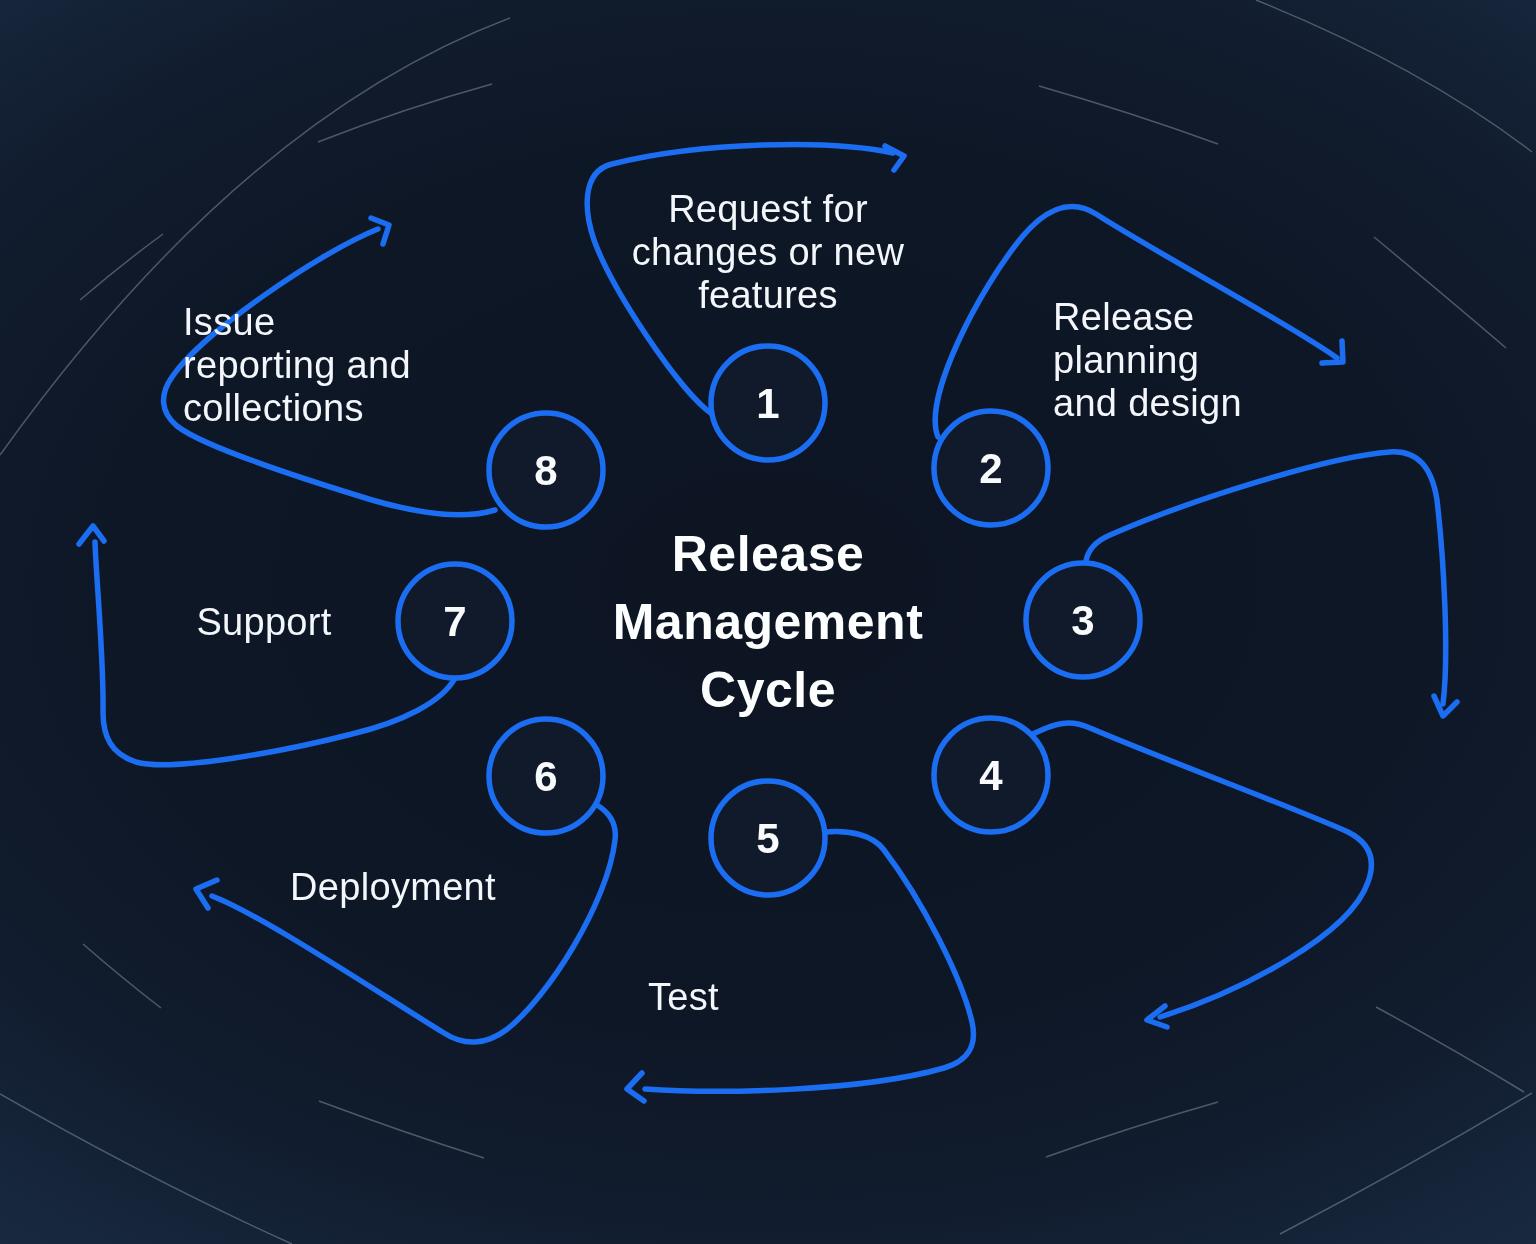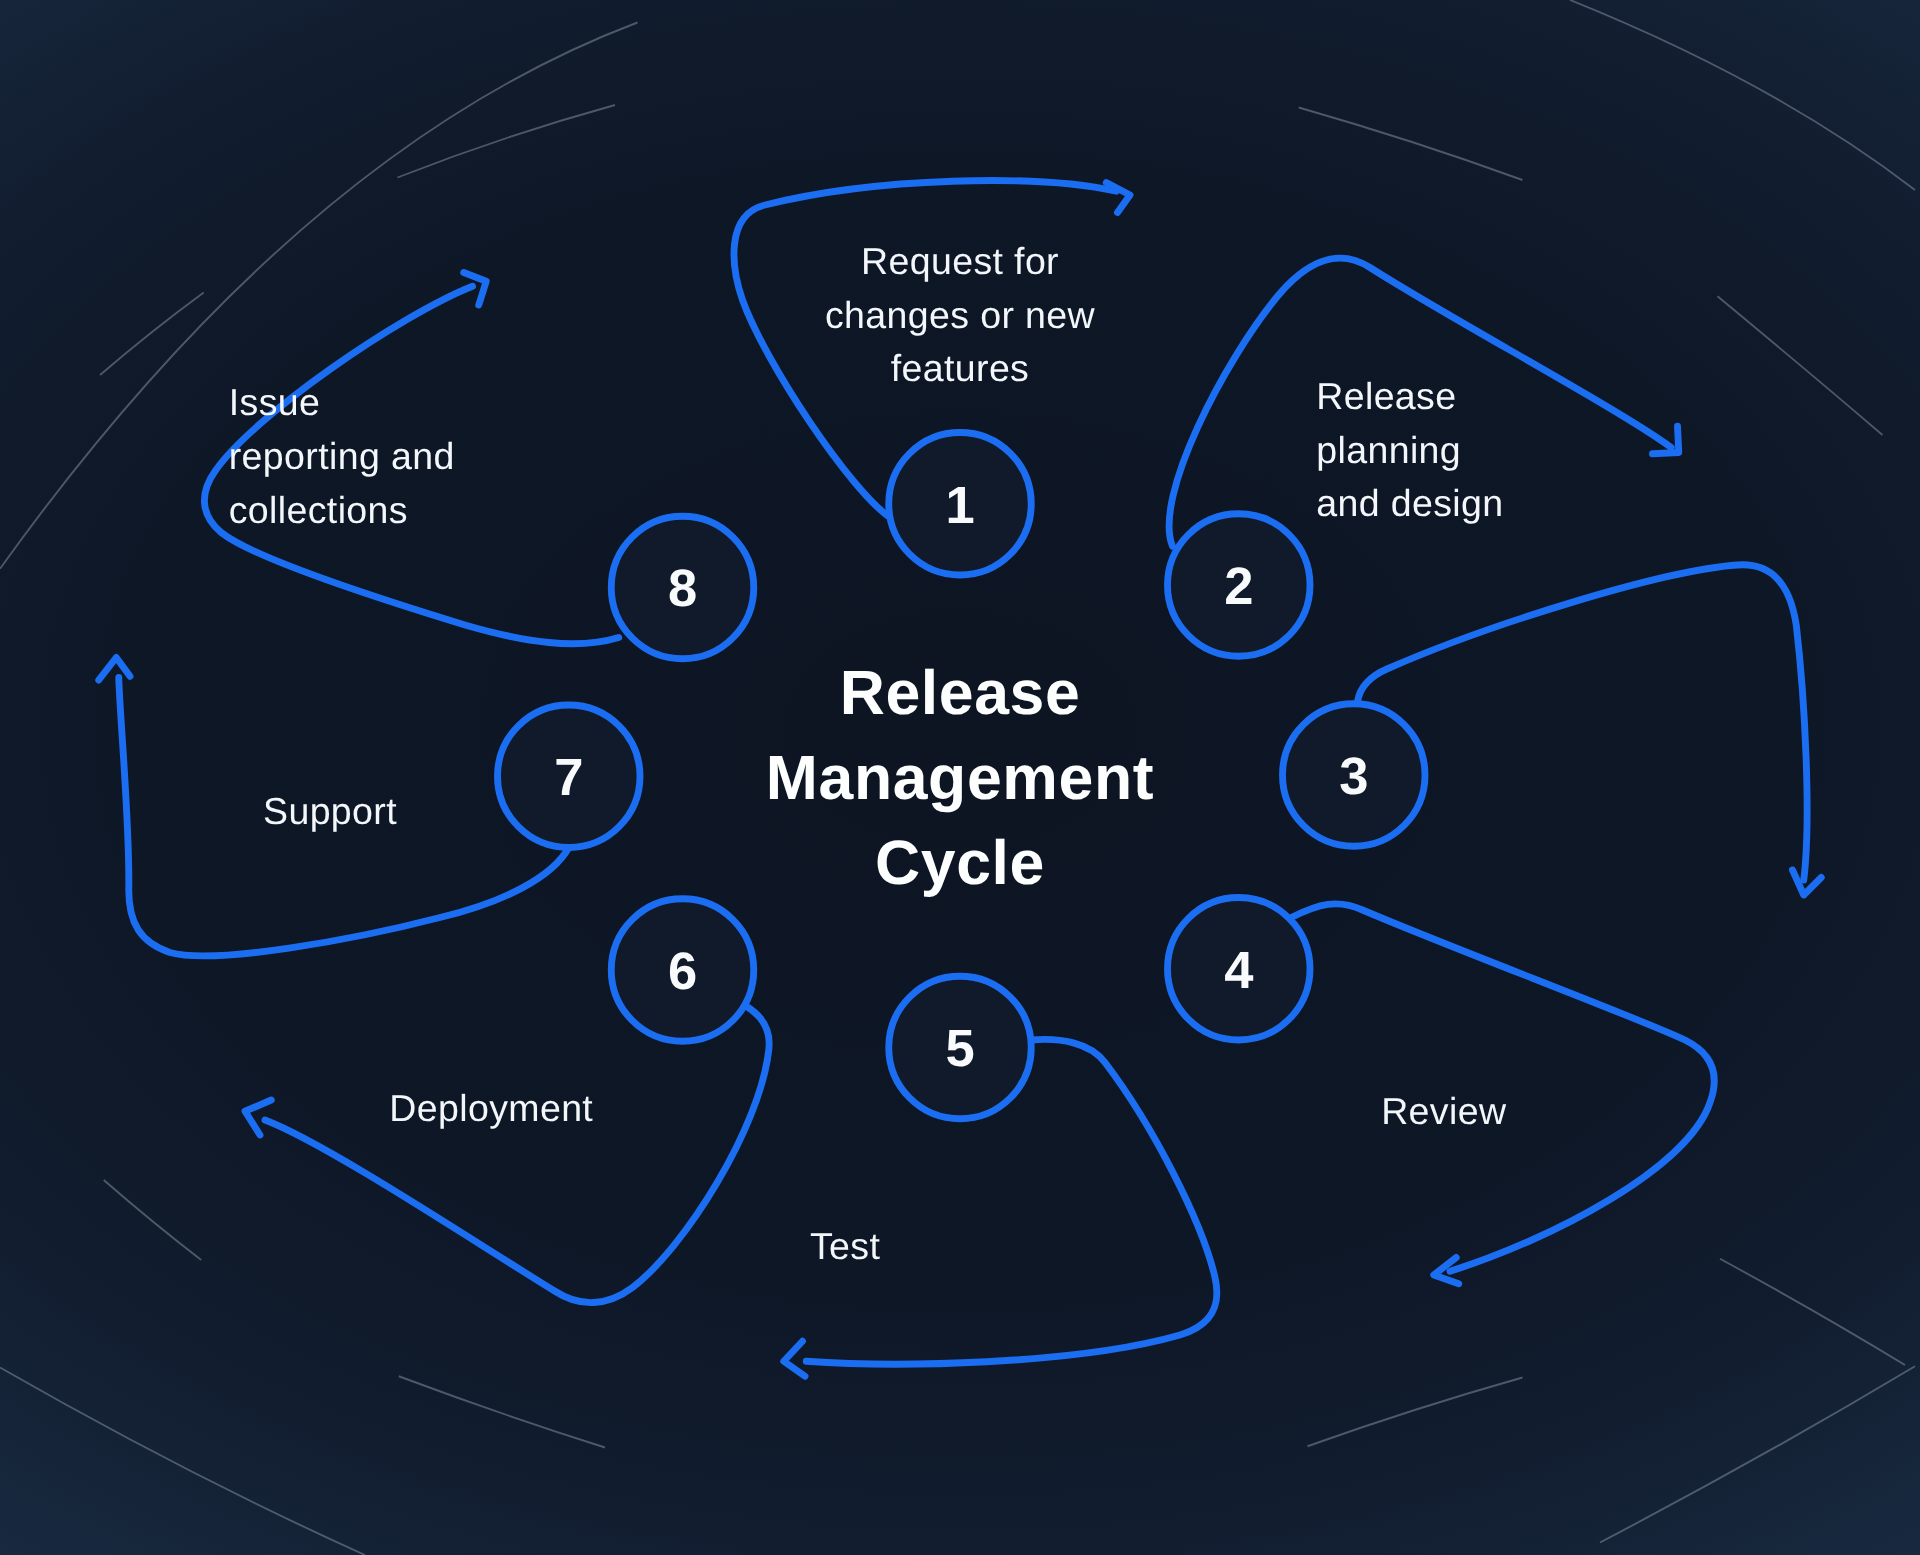--- a/index.html
+++ b/index.html
@@ -31,30 +31,30 @@
     font-family: "Liberation Sans", "DejaVu Sans", sans-serif;
     text-anchor: middle;
   }
 
   .title {
     position: absolute; left: 448px; top: 520px; width: 640px;
     color: #fdfefe; font-size: 50px; font-weight: 700; line-height: 68px;
     letter-spacing: 0.5px; text-align: center; white-space: pre-line;
   }
   .step-label {
-    position: absolute; color: #f3f6fa; font-size: 30px; font-weight: 400;
+    position: absolute; color: #f3f6fa; font-size: 38px; font-weight: 400;
     line-height: 43px; letter-spacing: 0.3px; white-space: pre-line;
   }
   .s1 { left: 568px; top: 188px; width: 400px; text-align: center; }
   .s2 { left: 1053px; top: 296px; width: 300px; text-align: left; }
   .s3 { left: 1213px; top: 581px; width: 260px; text-align: left; }
   .s4 { left: 1035px; top: 868px; width: 240px; text-align: center; }
   .s5 { left: 648px;  top: 976px; width: 240px; text-align: left; }
   .s6 { left: 273px;  top: 866px; width: 240px; text-align: center; }
-  .s7 { left: 144px;  top: 628px; width: 240px; text-align: center; }
+  .s7 { left: 144px;  top: 601px; width: 240px; text-align: center; }
   .s8 { left: 183px;  top: 301px; width: 300px; text-align: left; }
 </style>
 </head>
 <body>
 
 <div class="canvas">
 
   <svg class="layer" width="1536" height="1244" viewBox="0 0 1536 1244">
 
     <g class="bg-arcs">
@@ -127,21 +127,20 @@
   <div class="title">Release
 Management
 Cycle</div>
 
   <div class="step-label s1">Request for
 changes or new
 features</div>
   <div class="step-label s2">Release
 planning
 and design</div>
-  <div class="step-label s4">Review</div>
   <div class="step-label s5">Test</div>
   <div class="step-label s6">Deployment</div>
   <div class="step-label s7">Support</div>
   <div class="step-label s8">Issue
 reporting and
 collections</div>
 
 </div>
 
 </body></html>

